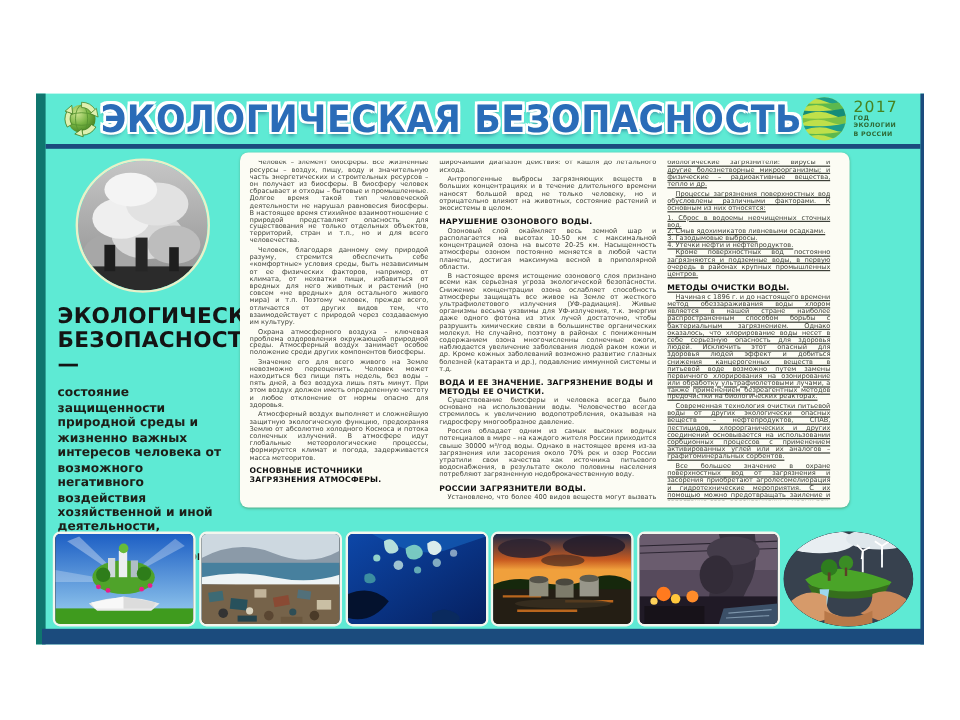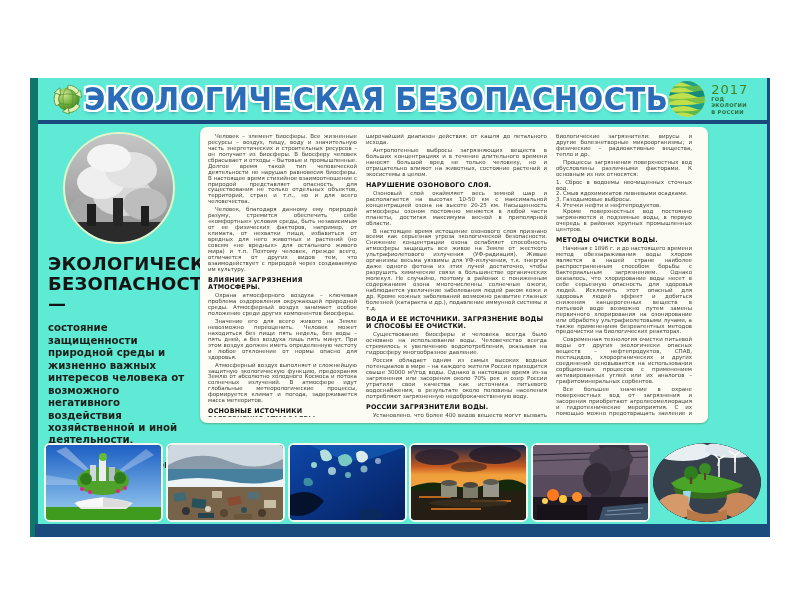--- a/index.html
+++ b/index.html
@@ -32,21 +32,21 @@
   .sb-head{margin:10px 0 0 0;font-size:18px;font-weight:bold;color:#141414;line-height:1.12;letter-spacing:.2px;}
   .sb-def{margin:8px 0 0 0;font-size:10.2px;font-weight:bold;color:#1d1f18;line-height:1.22;}
   .panel{
     width:508px;height:296px;box-sizing:border-box;margin:3px 0 0 2px;background:#fcfcf4;
     border-radius:7px;padding:7px 8px 6px 8px;display:flex;gap:9px;overflow:hidden;
     box-shadow:0 1px 2px rgba(60,80,20,.35);
   }
   .col{overflow:hidden;color:#3d4038;}
   .col.c1{width:149px;}
   .col.c2{width:181px;}
-  .col.c3{width:136px;}
+  .col.c3{width:136px;text-decoration:underline;}
   .col p{margin:0 0 2px 0;font-size:5.5px;line-height:1.08;text-align:justify;text-indent:7px;}
   .col p.cont{text-indent:0;}
   .col p.li{text-indent:0;margin:0;}
   .col h4{margin:4px 0 2px 0;font-size:6.4px;color:#0f0f0f;letter-spacing:.2px;line-height:1.15;}
   
   .strip{margin-top:11px;height:79px;display:flex;justify-content:space-between;align-items:center;padding:0 6px;}
   .ph{width:115px;height:75px;border:2px solid #f4f6ee;border-radius:6px;overflow:hidden;background:#123;}
   .ph svg{display:block;}
   .ph.oval{width:108px;height:79px;border:none;border-radius:50%;}
   .bluebar{position:absolute;left:-3px;right:-3px;bottom:0;height:13px;background:#1b4b7d;}
@@ -138,33 +138,32 @@
         </g>
       </svg>
       <p class="sb-head">ЭКОЛОГИЧЕСКАЯ БЕЗОПАСНОСТЬ —</p>
       <p class="sb-def">состояние защищенности природной среды и жизненно важных интересов человека от возможного негативного воздействия хозяйственной и иной деятельности, чрезвычайных ситуаций природного и техногенного характера, их последствий.</p>
     </div>
 
     <div class="panel">
       <div class="col c1">
           <p>Человек – элемент биосферы. Все жизненные ресурсы – воздух, пищу, воду и значительную часть энергетических и строительных ресурсов – он получает из биосферы. В биосферу человек сбрасывает и отходы – бытовые и промышленные. Долгое время такой тип человеческой деятельности не нарушал равновесия биосферы. В настоящее время стихийное взаимоотношение с природой представляет опасность для существования не только отдельных объектов, территорий, стран и т.п., но и для всего человечества.</p>
           <p>Человек, благодаря данному ему природой разуму, стремится обеспечить себе «комфортные» условия среды, быть независимым от ее физических факторов, например, от климата, от нехватки пищи, избавиться от вредных для него животных и растений (но совсем «не вредных» для остального живого мира) и т.п. Поэтому человек, прежде всего, отличается от других видов тем, что взаимодействует с природой через создаваемую им культуру.</p>
-          <h4>ВЛИЯНИЕ ЗАГРЯЗНЕНИЯ АТМОСФЕРЫ.</h4>
           <p>Охрана атмосферного воздуха – ключевая проблема оздоровления окружающей природной среды. Атмосферный воздух занимает особое положение среди других компонентов биосферы.</p>
           <p>Значение его для всего живого на Земле невозможно переоценить. Человек может находиться без пищи пять недель, без воды – пять дней, а без воздуха лишь пять минут. При этом воздух должен иметь определенную чистоту и любое отклонение от нормы опасно для здоровья.</p>
           <p>Атмосферный воздух выполняет и сложнейшую защитную экологическую функцию, предохраняя Землю от абсолютно холодного Космоса и потока солнечных излучений. В атмосфере идут глобальные метеорологические процессы, формируется климат и погода, задерживается масса метеоритов.</p>
           <h4>ОСНОВНЫЕ ИСТОЧНИКИ ЗАГРЯЗНЕНИЯ АТМОСФЕРЫ.</h4>
         </div>
       <div class="col c2">
           <p class="cont">широчайший диапазон действия: от кашля до летального исхода.</p>
           <p>Антропогенные выбросы загрязняющих веществ в больших концентрациях и в течение длительного времени наносят большой вред не только человеку, но и отрицательно влияют на животных, состояние растений и экосистемы в целом.</p>
-          <h4>НАРУШЕНИЕ ОЗОНОВОГО СЛОЯ.</h4>
+          <h4>НАРУШЕНИЕ ОЗОНОВОГО ВОДЫ.</h4>
           <p>Озоновый слой окаймляет весь земной шар и располагается на высотах 10-50 км с максимальной концентрацией озона на высоте 20-25 км. Насыщенность атмосферы озоном постоянно меняется в любой части планеты, достигая максимума весной в приполярной области.</p>
           <p>В настоящее время истощение озонового слоя признано всеми как серьезная угроза экологической безопасности. Снижение концентрации озона ослабляет способность атмосферы защищать все живое на Земле от жесткого ультрафиолетового излучения (УФ-радиация). Живые организмы весьма уязвимы для УФ-излучения, т.к. энергии даже одного фотона из этих лучей достаточно, чтобы разрушить химические связи в большинстве органических молекул. Не случайно, поэтому в районах с пониженным содержанием озона многочисленны солнечные ожоги, наблюдается увеличение заболевания людей раком кожи и др. Кроме кожных заболеваний возможно развитие глазных болезней (катаракта и др.), подавление иммунной системы и т.д.</p>
-          <h4>ВОДА И ЕЕ ИСТОЧНИКИ. ЗАГРЯЗНЕНИЕ ВОДЫ И СПОСОБЫ ЕЕ ОЧИСТКИ.</h4>
+          <h4>ВОДА И ЕЕ ЗНАЧЕНИЕ. ЗАГРЯЗНЕНИЕ ВОДЫ И МЕТОДЫ ЕЕ ОЧИСТКИ.</h4>
           <p>Существование биосферы и человека всегда было основано на использовании воды. Человечество всегда стремилось к увеличению водопотребления, оказывая на гидросферу многообразное давление.</p>
           <p>Россия обладает одним из самых высоких водных потенциалов в мире – на каждого жителя России приходится свыше 30000 м³/год воды. Однако в настоящее время из-за загрязнения или засорения около 70% рек и озер России утратили свои качества как источника питьевого водоснабжения, в результате около половины населения потребляют загрязненную недоброкачественную воду.</p>
           <h4>РОССИИ ЗАГРЯЗНИТЕЛИ ВОДЫ.</h4>
           <p>Установлено, что более 400 видов веществ могут вызвать загрязнение воды. В случае превышения допустимой нормы хотя бы по одному из трех показателей вредности: санитарно-токсикологическому, общесанитарному или органолептическому, вода считается загрязненной.</p>
         </div>
       <div class="col c3">
           <p class="cont">биологические загрязнители: вирусы и другие болезнетворные микроорганизмы; и физические – радиоактивные вещества, тепло и др.</p>
           <p>Процессы загрязнения поверхностных вод обусловлены различными факторами. К основным из них относятся:</p>
           <p class="li">1. Сброс в водоемы неочищенных сточных вод.</p>
           <p class="li">2. Смыв ядохимикатов ливневыми осадками.</p>

